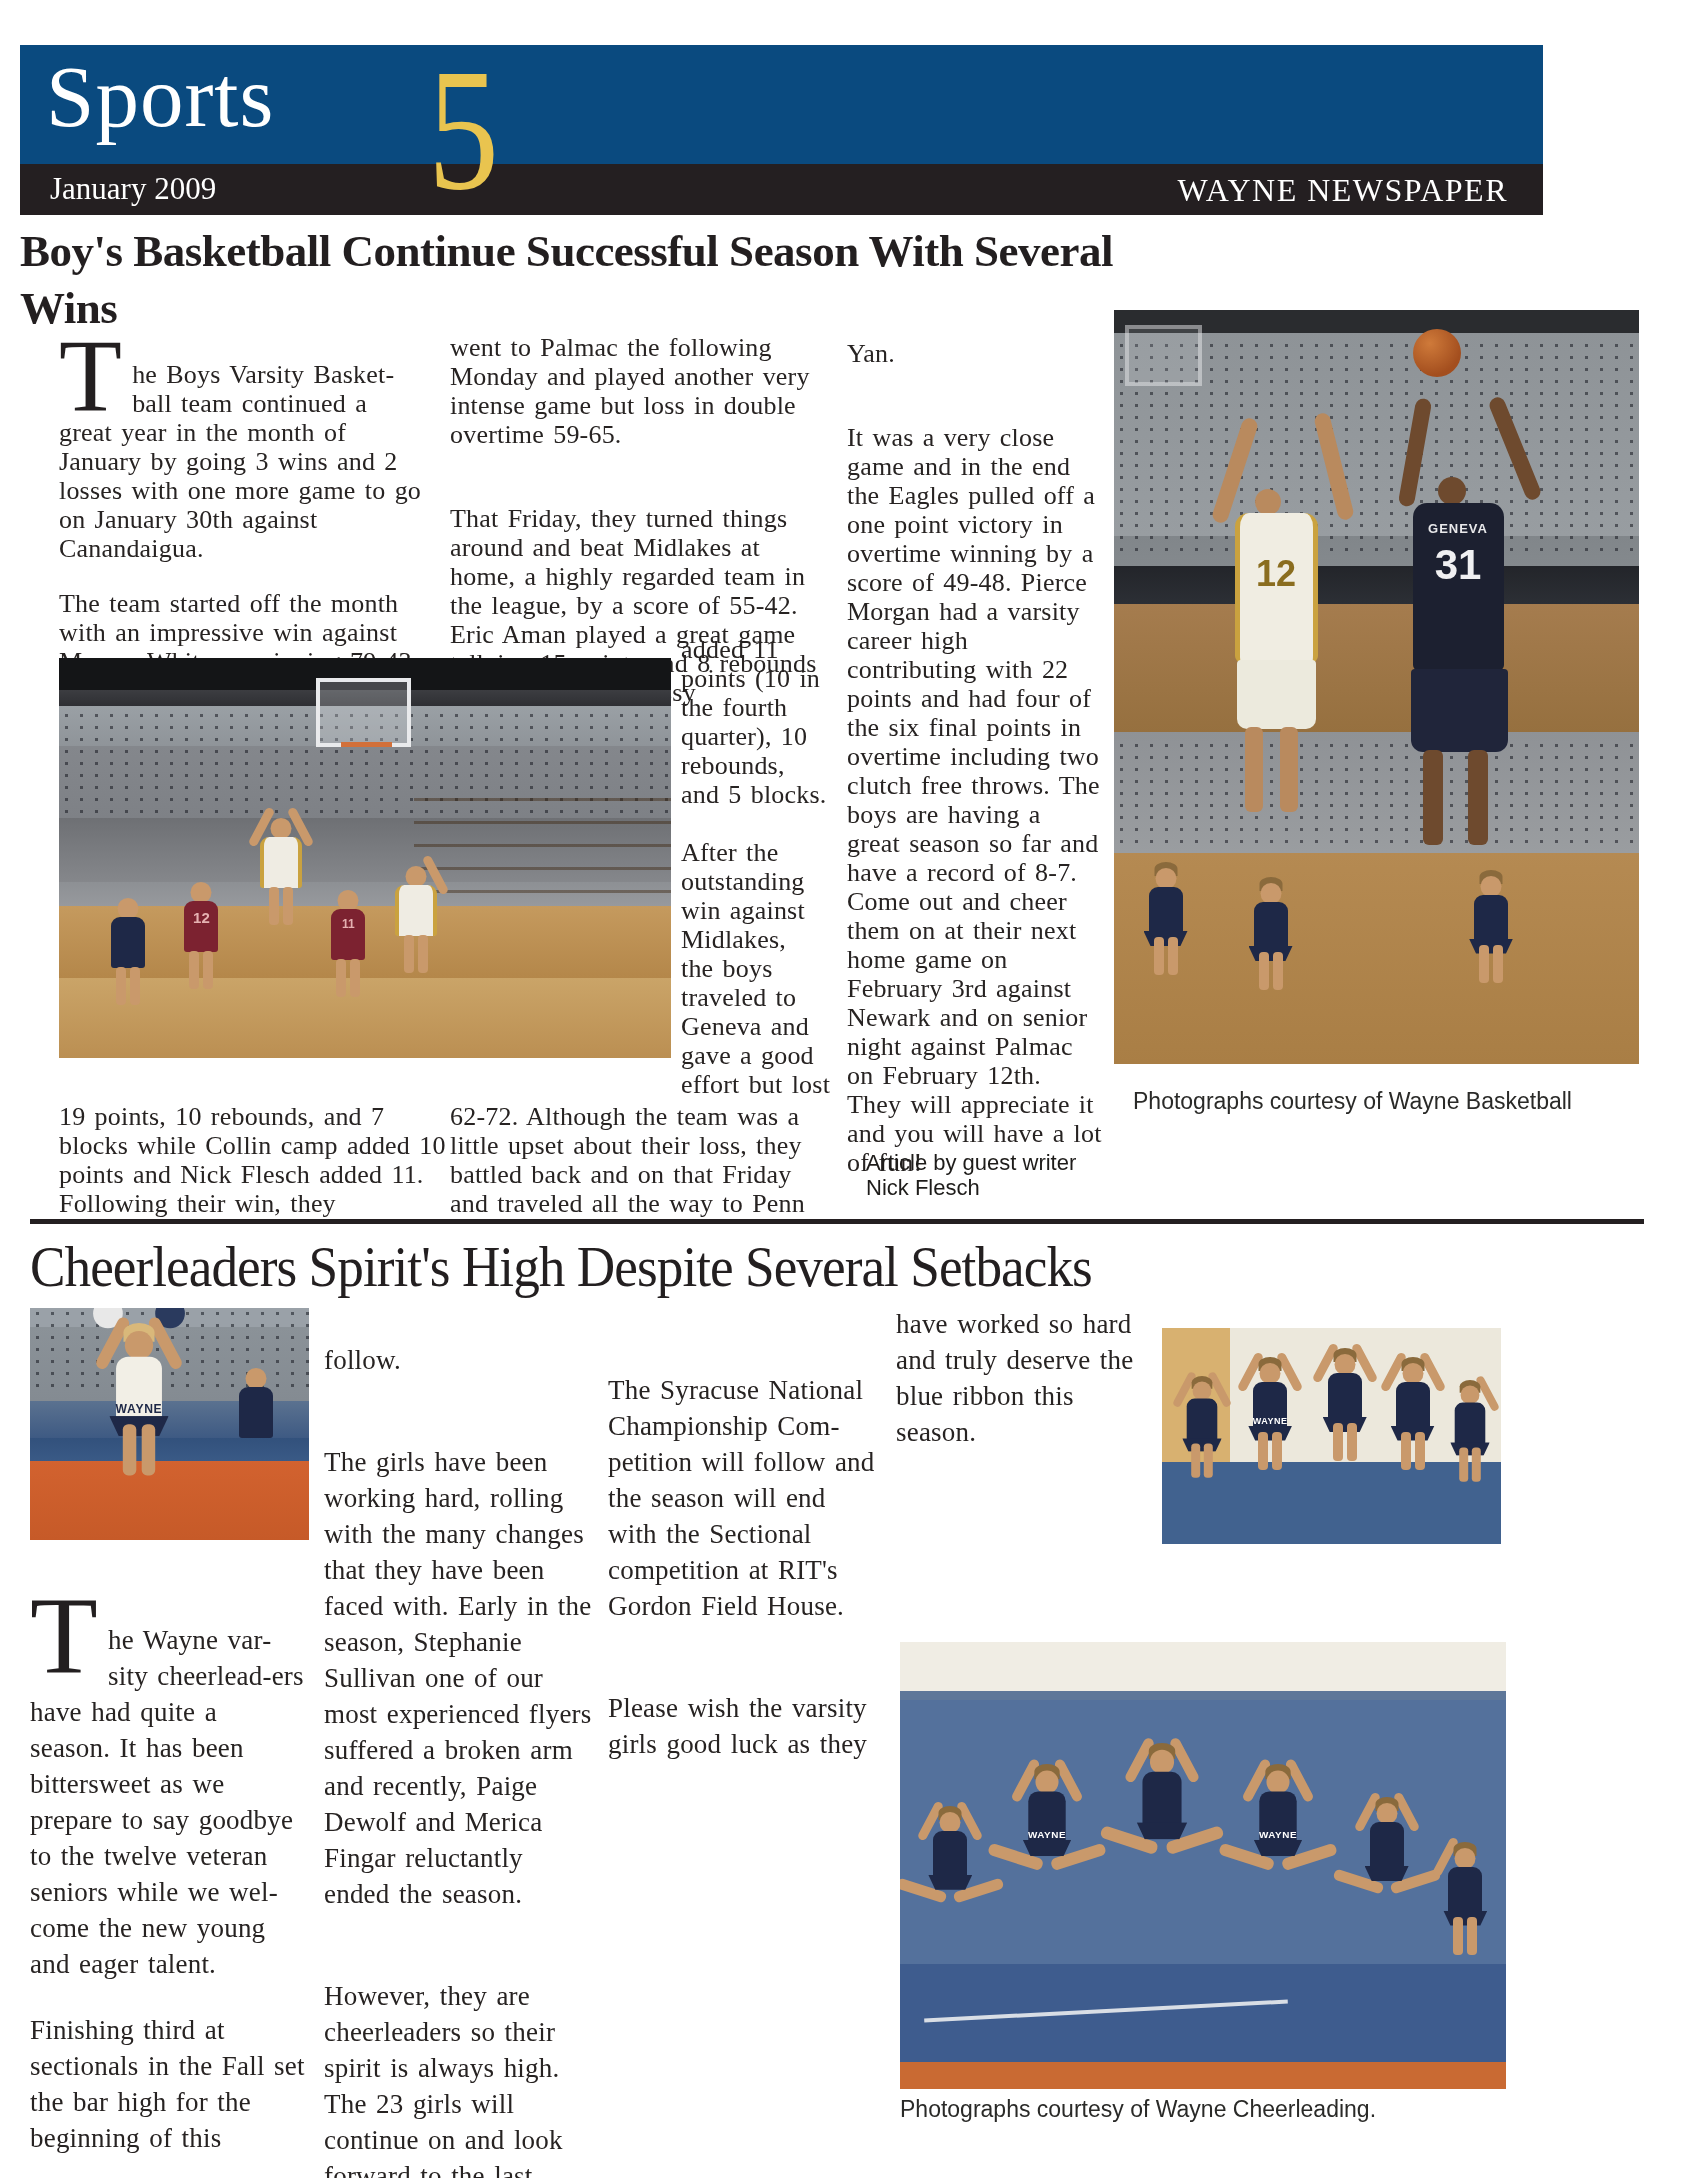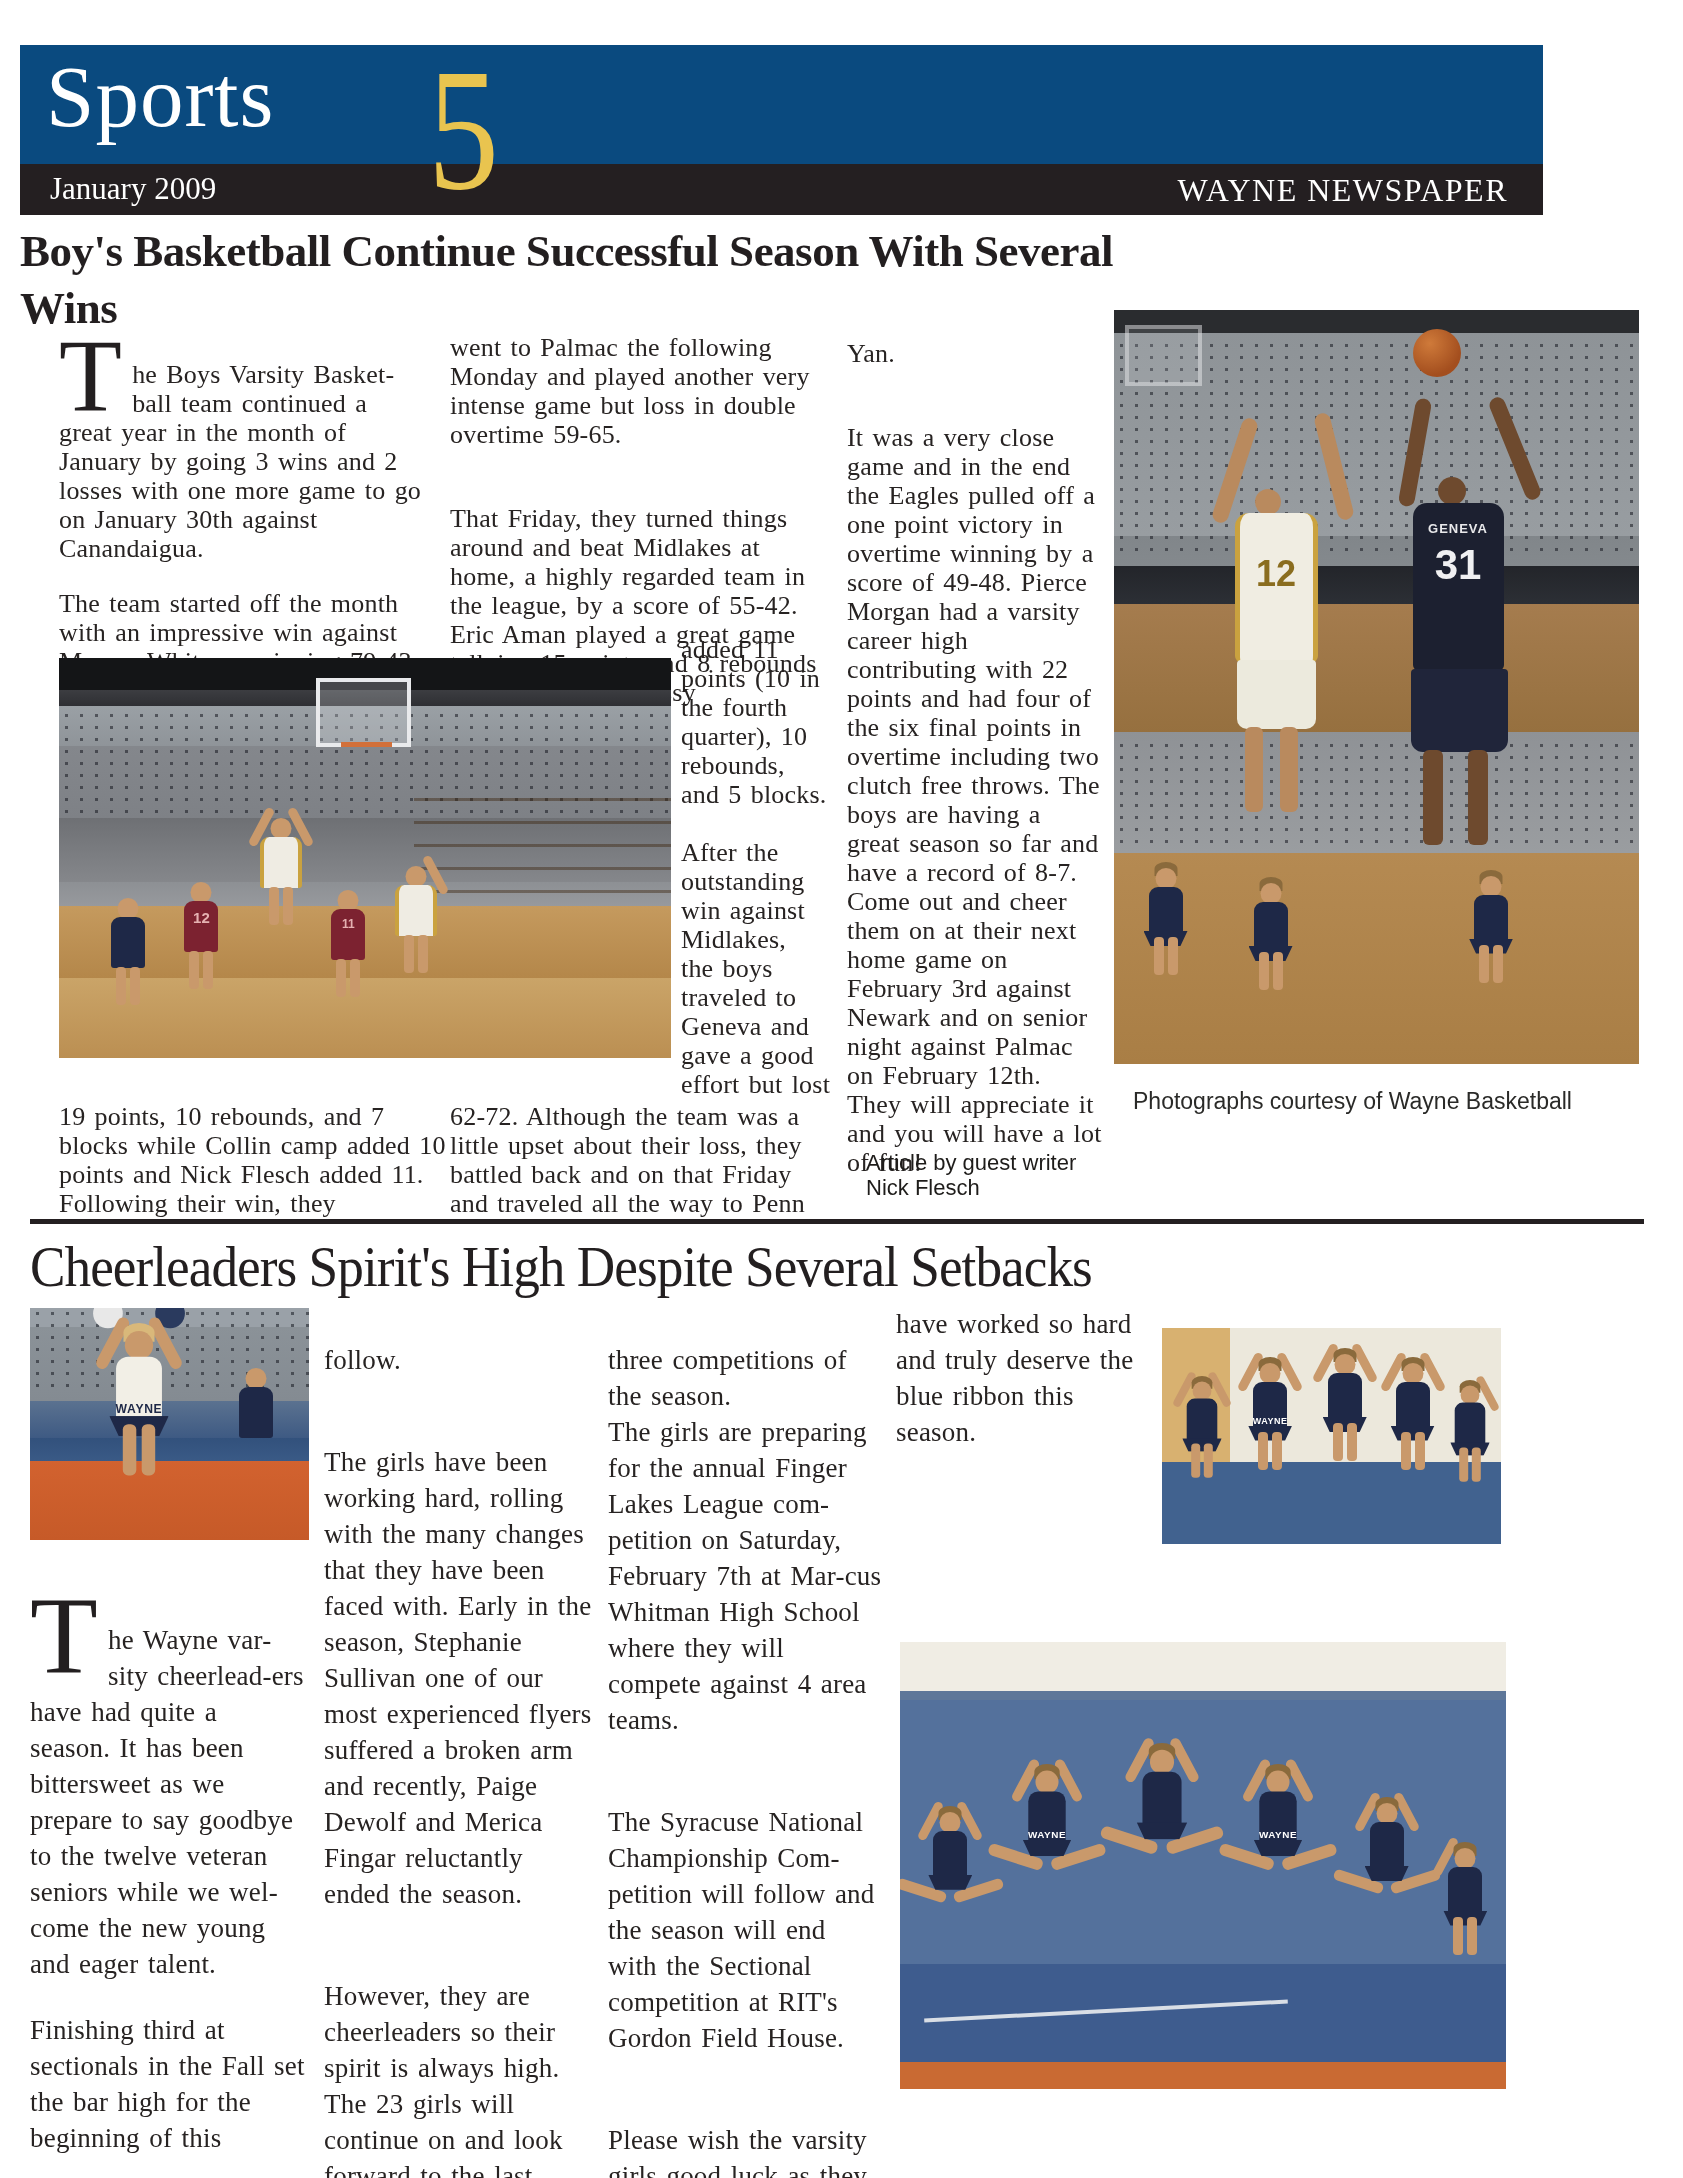--- a/index.html
+++ b/index.html
@@ -283,22 +283,20 @@
     <div class="gap2">Finishing third at sectionals in the Fall set the bar high for the beginning of this</div>
   </div>
 
   <div class="abs bt2" style="left:324px;top:1293px;width:273px;">
     <div>follow.</div>
     <div class="gap2">The girls have been working hard, rolling with the many changes that they have been faced with. Early in the season, Stephanie Sullivan one of our most experienced flyers suffered a broken arm and recently, Paige Dewolf and Merica Fingar reluctantly ended the season.</div>
     <div class="gap2">However, they are cheerleaders so their spirit is always high. The 23 girls will continue on and look forward to the last</div>
   </div>
 
   <div class="abs bt2" style="left:608px;top:1293px;width:275px;">
-    <div>three competitions of the season.
-The girls are preparing for the annual Finger Lakes League com-petition on Saturday, February 7th at Mar-cus Whitman High School where they will compete against 4 area teams.</div>
     <div class="gap2">The Syracuse National Championship Com-petition will follow and the season will end with the Sectional competition at RIT's Gordon Field House.</div>
     <div class="gap2">Please wish the varsity girls good luck as they</div>
   </div>
 
   <div class="abs bt2" style="left:896px;top:1293px;width:261px;">have worked so hard and truly deserve the blue ribbon this season.</div>
 
 
   <div class="photo" id="photo-cheer-small">
     <div class="fig" style="left:6%;top:22%;transform:scale(.9);">
       <i class="arm l"></i>
@@ -413,15 +411,16 @@
       <i class="arm l"></i>
         <i class="hair"></i>
         <i class="hd"></i>
         <b class="tor"></b>
         <b class="skirt"></b>
       <i class="legD l"></i>
         <i class="legD r"></i>
       </div>
   </div>
 
+  <div class="abs caption" style="left:900px;top:2083px;width:614px;">Photographs courtesy of Wayne Cheerleading.</div>
 
 </div>
 
 
 </body></html>

